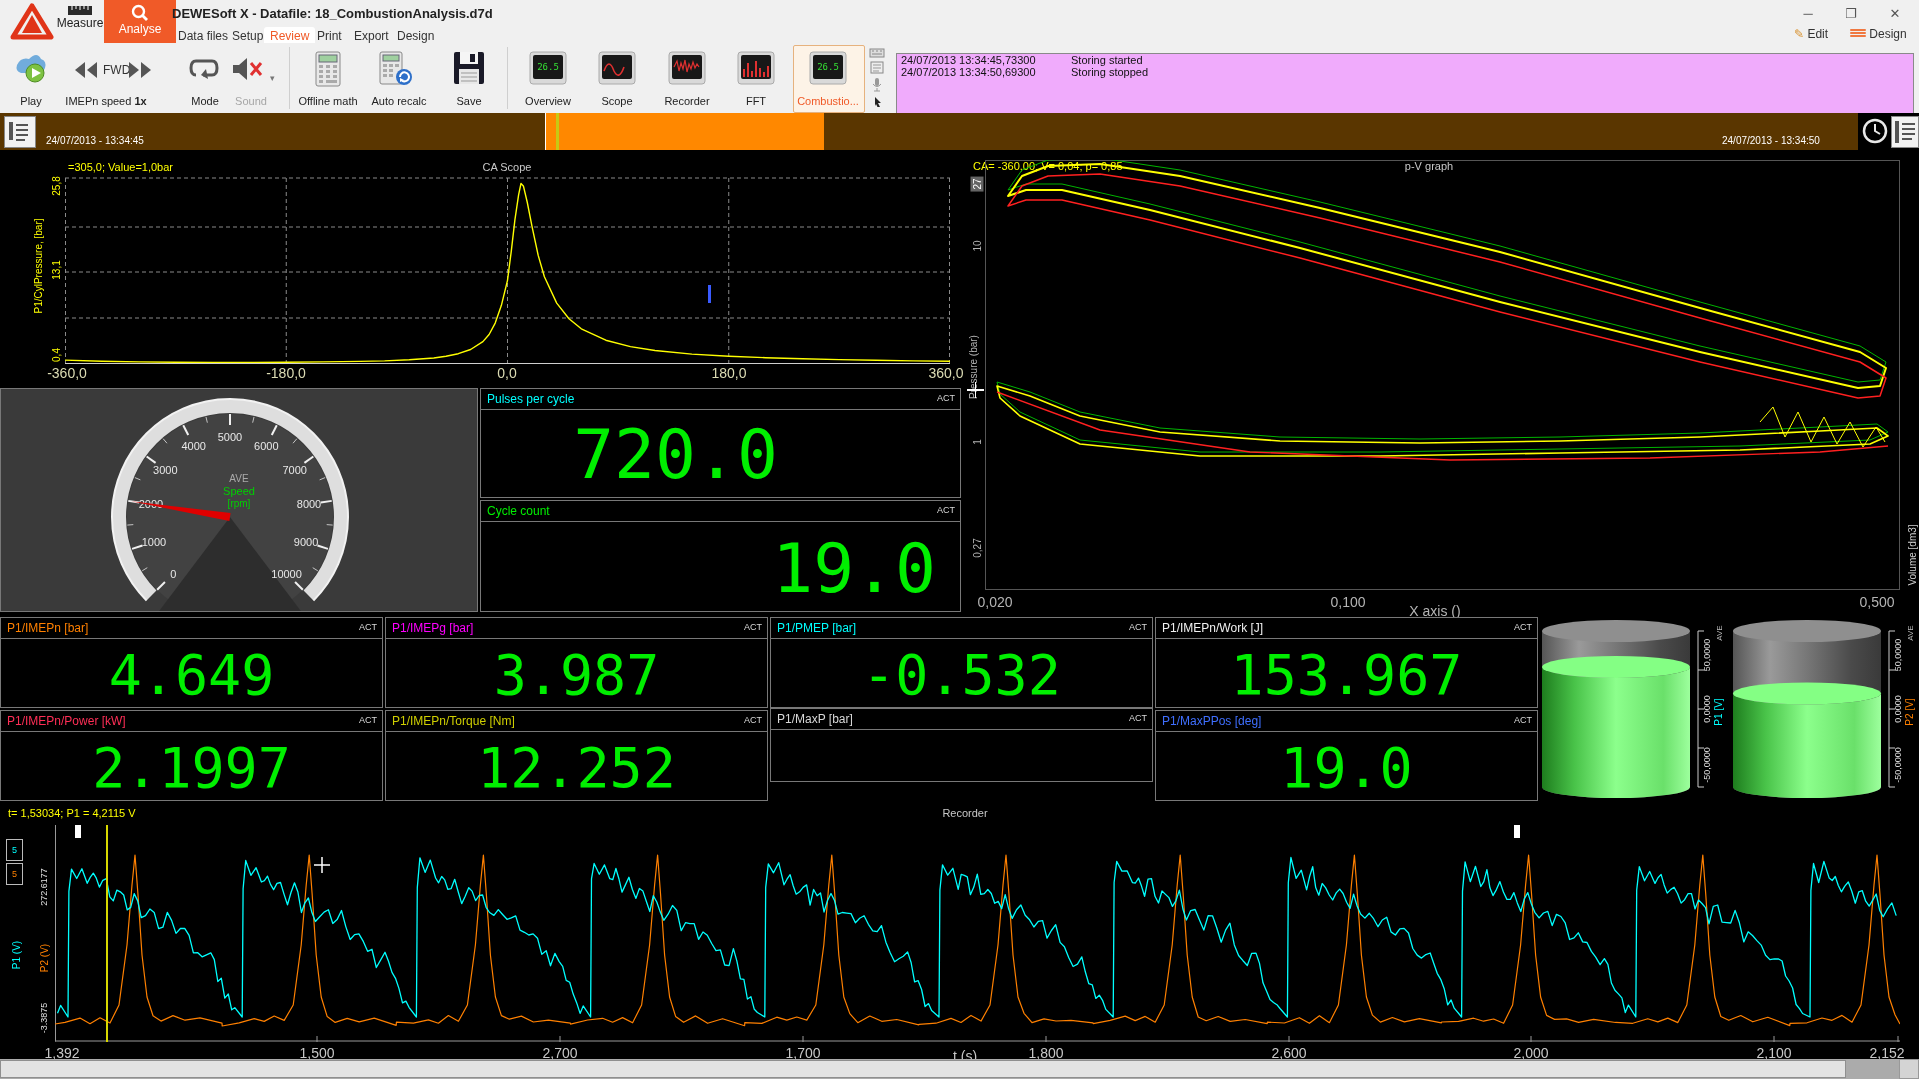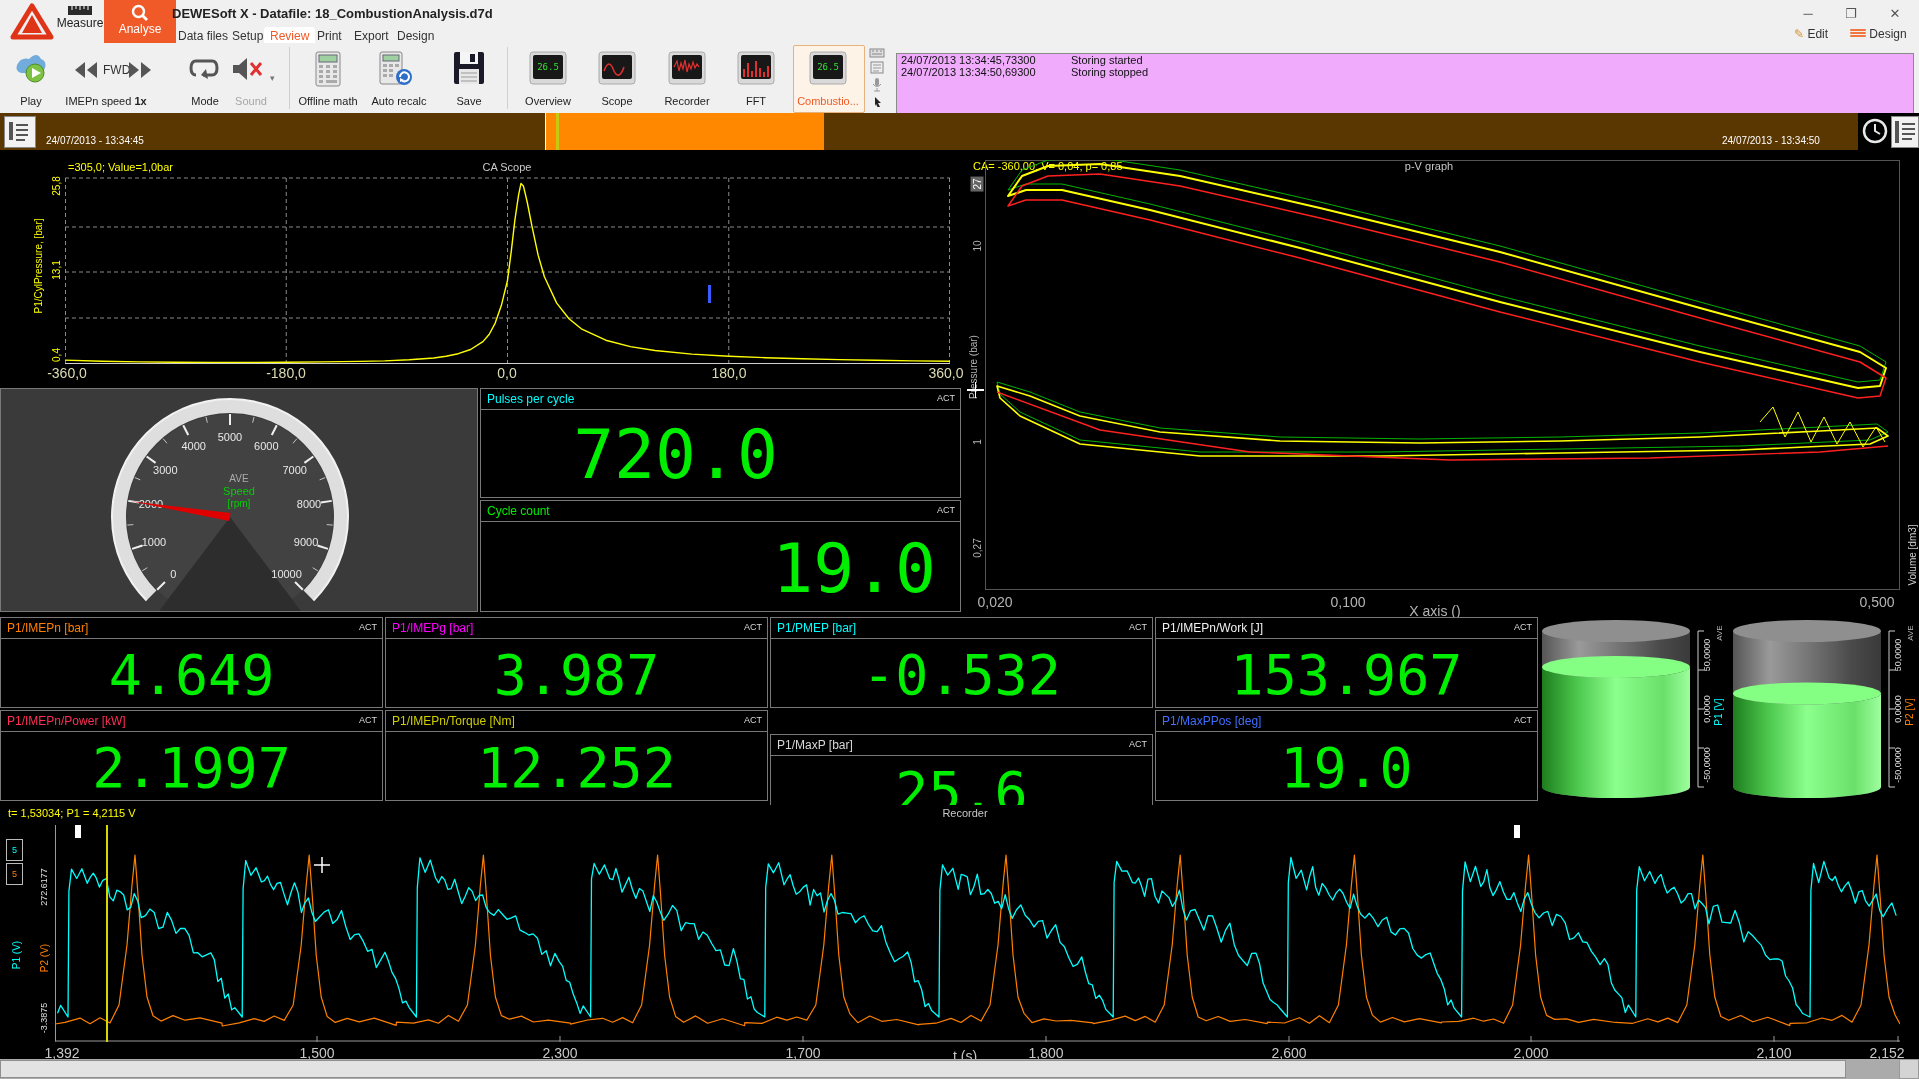--- a/index.html
+++ b/index.html
@@ -428,26 +428,25 @@
       </div>
       <div class="bigval" style="top:25px;font-size:55px">2.1997</div>
     </div>
     <div class="panel abs" style="left: 385px; top: 710px; width: 383px; height: 91px;">
       <div class="plabel-row">
       <span class="plabel" style="color:#cfcf00">P1/IMEPn/Torque [Nm]</span>
       <span class="pact">ACT</span>
       </div>
       <div class="bigval" style="top:25px;font-size:55px">12.252</div>
     </div>
-    <div class="panel abs" style="left: 770px; top: 734px; width: 383px; height: 74px;">
+    <div class="panel abs" style="left: 770px; top: 708px; width: 383px; height: 74px;">
       <div class="plabel-row">
       <span class="plabel" style="color:#d8d8d8">P1/MaxP [bar]</span>
       <span class="pact">ACT</span>
       </div>
-      <div class="bigval" style="top:25px;font-size:55px">25.6</div>
     </div>
     <div class="panel abs" style="left: 1155px; top: 710px; width: 383px; height: 91px;">
       <div class="plabel-row">
       <span class="plabel" style="color:#3f6fff">P1/MaxPPos [deg]</span>
       <span class="pact">ACT</span>
       </div>
       <div class="bigval" style="top:25px;font-size:55px">19.0</div>
     </div>
   </div>
 
@@ -544,21 +543,21 @@
       <polyline points="0.0,199.0 10.0,197.3 25.0,193.1 35.0,198.7 45.0,192.8 55.0,198.0 64.0,180.0 72.0,120.0 77.0,60.0 80.0,30.0 83.0,70.0 87.0,130.0 92.0,172.0 98.0,190.8 106.0,196.1 118.0,190.6 130.0,195.2 145.0,192.9 167.0,198.1 167.2,201.0 184.2,197.8 199.2,193.7 209.2,196.4 219.2,191.0 229.2,195.4 238.2,180.0 246.2,120.0 251.2,60.0 254.2,30.0 257.2,70.0 261.2,130.0 266.2,172.0 272.2,191.6 280.2,197.4 292.2,193.4 304.2,196.8 319.2,193.1 341.2,200.4 341.4,197.2 358.4,198.1 373.4,194.9 383.4,198.2 393.4,190.5 403.4,196.3 412.4,180.0 420.4,120.0 425.4,60.0 428.4,30.0 431.4,70.0 435.4,130.0 440.4,172.0 446.4,190.6 454.4,194.2 466.4,191.1 478.4,197.0 493.4,195.1 515.4,198.1 515.6,199.1 532.6,195.0 547.6,193.3 557.6,197.2 567.6,192.6 577.6,197.8 586.6,180.0 594.6,120.0 599.6,60.0 602.6,30.0 605.6,70.0 609.6,130.0 614.6,172.0 620.6,191.4 628.6,197.3 640.6,190.9 652.6,198.3 667.6,193.7 689.6,200.7 689.8,197.6 706.8,198.4 721.8,192.2 731.8,195.1 741.8,192.0 751.8,195.1 760.8,180.0 768.8,120.0 773.8,60.0 776.8,30.0 779.8,70.0 783.8,130.0 788.8,172.0 794.8,188.6 802.8,197.7 814.8,191.0 826.8,196.3 841.8,194.5 863.8,199.9 864.0,199.3 881.0,198.2 896.0,193.4 906.0,197.5 916.0,190.4 926.0,196.1 935.0,180.0 943.0,120.0 948.0,60.0 951.0,30.0 954.0,70.0 958.0,130.0 963.0,172.0 969.0,188.3 977.0,197.6 989.0,193.9 1001.0,196.0 1016.0,195.3 1038.0,197.9 1038.2,198.7 1055.2,195.3 1070.2,191.1 1080.2,195.6 1090.2,191.4 1100.2,197.2 1109.2,180.0 1117.2,120.0 1122.2,60.0 1125.2,30.0 1128.2,70.0 1132.2,130.0 1137.2,172.0 1143.2,192.0 1151.2,195.7 1163.2,191.5 1175.2,196.4 1190.2,194.5 1212.2,198.7 1212.4,197.1 1229.4,198.0 1244.4,192.7 1254.4,198.3 1264.4,190.7 1274.4,197.7 1283.4,180.0 1291.4,120.0 1296.4,60.0 1299.4,30.0 1302.4,70.0 1306.4,130.0 1311.4,172.0 1317.4,190.1 1325.4,197.1 1337.4,192.5 1349.4,196.9 1364.4,193.7 1386.4,197.9 1386.6,197.0 1403.6,196.3 1418.6,193.2 1428.6,196.2 1438.6,194.0 1448.6,198.3 1457.6,180.0 1465.6,120.0 1470.6,60.0 1473.6,30.0 1476.6,70.0 1480.6,130.0 1485.6,172.0 1491.6,190.4 1499.6,194.4 1511.6,193.8 1523.6,197.3 1538.6,194.4 1560.6,197.5 1560.8,197.4 1577.8,198.3 1592.8,193.7 1602.8,196.9 1612.8,193.1 1622.8,197.6 1631.8,180.0 1639.8,120.0 1644.8,60.0 1647.8,30.0 1650.8,70.0 1654.8,130.0 1659.8,172.0 1665.8,191.5 1673.8,195.3 1685.8,190.5 1697.8,196.8 1712.8,192.3 1734.8,200.6 1735.0,198.4 1752.0,197.8 1767.0,193.0 1777.0,195.3 1787.0,190.4 1797.0,197.2 1806.0,180.0 1814.0,120.0 1819.0,60.0 1822.0,30.0 1825.0,70.0 1829.0,130.0 1834.0,172.0 1840.0,189.8 1845.0,199.0" fill="none" stroke="#ff8000" stroke-width="1.2" stroke-linejoin="round"></polyline>
       <polyline points="2.5,188.3 5.6,180.4 13.0,192.0 13.9,66.3 16.5,44.1 21.7,53.5 26.9,43.7 32.2,58.3 35.2,52.4 38.3,48.2 41.3,53.2 44.4,62.1 47.8,55.3 51.3,53.6 54.8,71.9 58.3,75.9 61.8,65.2 65.3,66.8 68.7,70.0 72.2,84.9 75.7,82.4 79.2,68.6 82.7,75.9 86.2,92.6 90.5,90.7 94.9,84.0 99.2,87.4 103.6,103.7 107.9,102.2 112.3,87.4 116.6,95.4 121.0,108.4 125.4,103.5 129.7,103.3 134.1,110.4 138.4,127.8 142.8,127.7 147.1,131.8 151.5,129.8 155.8,127.8 159.3,134.6 162.8,156.5 166.3,153.1 169.8,173.2 173.3,169.0 176.7,184.8 179.8,182.7 187.2,192.0 188.1,63.9 190.7,35.5 195.9,50.3 201.1,42.7 206.4,57.0 209.4,55.7 212.5,51.1 215.5,59.4 218.6,64.7 222.0,58.4 225.5,57.5 229.0,69.1 232.5,79.8 236.0,67.5 239.5,57.8 242.9,67.0 246.4,87.5 249.9,77.8 253.4,73.0 256.9,87.6 260.4,96.5 264.7,91.7 269.1,87.1 273.4,84.7 277.8,98.5 282.1,94.6 286.5,85.5 290.8,101.6 295.2,114.5 299.6,109.6 303.9,108.8 308.3,116.4 312.6,126.3 317.0,124.3 321.3,142.5 325.7,134.9 330.0,127.3 333.5,136.3 337.0,147.4 340.5,153.3 344.0,163.6 347.5,177.9 350.9,176.1 354.0,182.3 361.4,192.0 362.3,62.6 364.9,32.8 370.1,47.4 375.3,35.1 380.6,53.0 383.6,57.8 386.7,51.5 389.7,54.9 392.8,64.3 396.2,63.6 399.7,54.3 403.2,66.8 406.7,78.6 410.2,71.3 413.7,62.7 417.1,66.1 420.6,75.6 424.1,70.5 427.6,70.0 431.1,82.3 434.6,87.5 438.9,90.4 443.3,84.6 447.6,89.5 452.0,94.3 456.3,92.9 460.7,90.9 465.0,105.1 469.4,107.3 473.8,110.0 478.1,108.9 482.5,113.2 486.8,129.3 491.2,125.7 495.5,140.8 499.9,128.4 504.2,136.6 507.7,141.3 511.2,155.4 514.7,157.3 518.2,169.1 521.7,177.9 525.1,188.4 528.2,180.9 535.6,192.0 536.5,53.9 539.1,38.5 544.3,49.2 549.5,39.9 554.8,53.7 557.8,54.7 560.9,43.5 563.9,53.7 567.0,67.1 570.4,59.9 573.9,52.3 577.4,64.5 580.9,73.4 584.4,63.5 587.9,66.1 591.3,76.2 594.8,86.5 598.3,70.7 601.8,77.0 605.3,87.1 608.8,95.3 613.1,89.2 617.5,80.5 621.8,85.4 626.2,105.7 630.5,97.7 634.9,98.6 639.2,98.6 643.6,114.3 648.0,107.0 652.3,110.2 656.7,118.5 661.0,125.6 665.4,124.9 669.7,140.0 674.1,140.6 678.4,123.6 681.9,136.2 685.4,153.9 688.9,154.3 692.4,174.0 695.9,171.7 699.3,184.3 702.4,187.5 709.8,192.0 710.7,62.4 713.3,38.9 718.5,47.8 723.7,37.7 729.0,59.8 732.0,54.2 735.1,49.7 738.1,60.5 741.2,69.2 744.6,66.8 748.1,62.4 751.6,59.9 755.1,80.1 758.6,64.5 762.1,70.8 765.5,67.9 769.0,87.0 772.5,75.5 776.0,68.5 779.5,75.4 783.0,89.2 787.3,87.5 791.7,88.1 796.0,88.6 800.4,97.8 804.7,93.3 809.1,90.8 813.4,99.3 817.8,105.8 822.2,106.7 826.5,100.6 830.9,117.2 835.2,127.7 839.6,136.7 843.9,133.8 848.3,131.2 852.6,126.9 856.1,137.5 859.6,156.8 863.1,155.6 866.6,164.5 870.1,181.5 873.5,178.6 876.6,185.4 884.0,192.0 884.9,65.1 887.5,39.8 892.7,50.1 897.9,43.3 903.2,64.3 906.2,49.4 909.3,50.4 912.3,51.8 915.4,69.7 918.8,62.1 922.3,49.2 925.8,69.4 929.3,68.6 932.8,64.5 936.3,68.5 939.7,78.3 943.2,76.4 946.7,83.7 950.2,69.7 953.7,84.1 957.2,93.4 961.5,84.8 965.9,80.0 970.2,90.3 974.6,94.8 978.9,102.0 983.3,96.3 987.6,95.6 992.0,113.1 996.4,105.5 1000.7,99.7 1005.1,117.4 1009.4,121.7 1013.8,132.8 1018.1,141.5 1022.5,139.1 1026.8,131.9 1030.3,146.8 1033.8,158.7 1037.3,159.9 1040.8,173.4 1044.3,170.2 1047.7,175.7 1050.8,184.4 1058.2,192.0 1059.1,57.5 1061.7,36.4 1066.9,46.1 1072.1,45.8 1077.4,57.6 1080.4,58.0 1083.5,53.1 1086.5,61.1 1089.6,71.3 1093.0,54.2 1096.5,53.7 1100.0,71.3 1103.5,78.0 1107.0,66.0 1110.5,69.4 1113.9,72.6 1117.4,81.4 1120.9,75.8 1124.4,65.1 1127.9,84.0 1131.4,95.0 1135.7,85.6 1140.1,84.5 1144.4,94.7 1148.8,105.1 1153.1,90.7 1157.5,90.8 1161.8,103.0 1166.2,117.2 1170.6,105.1 1174.9,98.2 1179.3,119.9 1183.6,130.5 1188.0,135.7 1192.3,140.5 1196.7,128.3 1201.0,128.1 1204.5,138.4 1208.0,157.8 1211.5,166.0 1215.0,174.5 1218.5,177.5 1221.9,179.7 1225.0,183.5 1232.4,192.0 1233.3,57.8 1235.9,32.5 1241.1,53.4 1246.3,45.2 1251.6,64.9 1254.6,51.5 1257.7,41.7 1260.7,62.6 1263.8,70.2 1267.2,58.5 1270.7,62.9 1274.2,70.0 1277.7,75.0 1281.2,67.9 1284.7,64.1 1288.1,68.5 1291.6,77.3 1295.1,83.4 1298.6,69.1 1302.1,81.0 1305.6,89.0 1309.9,93.1 1314.3,88.3 1318.6,93.7 1323.0,101.7 1327.3,95.0 1331.7,92.3 1336.0,106.9 1340.4,110.0 1344.8,103.9 1349.1,103.4 1353.5,108.0 1357.8,123.5 1362.2,130.1 1366.5,133.1 1370.9,129.6 1375.2,128.0 1378.7,138.2 1382.2,148.3 1385.7,154.3 1389.2,163.7 1392.7,179.8 1396.1,175.0 1399.2,183.2 1406.6,192.0 1407.5,66.1 1410.1,36.9 1415.3,56.7 1420.5,41.3 1425.8,61.5 1428.8,56.6 1431.9,44.6 1434.9,62.8 1438.0,70.6 1441.4,64.6 1444.9,56.6 1448.4,67.0 1451.9,74.4 1455.4,74.4 1458.9,67.6 1462.3,77.9 1465.8,86.5 1469.3,73.9 1472.8,67.6 1476.3,78.8 1479.8,87.3 1484.1,92.9 1488.5,88.0 1492.8,86.4 1497.2,100.6 1501.5,89.3 1505.9,91.5 1510.2,97.8 1514.6,114.5 1519.0,112.9 1523.3,107.8 1527.7,116.9 1532.0,117.5 1536.4,126.4 1540.7,132.1 1545.1,139.7 1549.4,133.6 1552.9,139.4 1556.4,158.0 1559.9,165.2 1563.4,168.9 1566.9,172.9 1570.3,187.6 1573.4,180.1 1580.8,192.0 1581.7,65.1 1584.3,41.6 1589.5,55.8 1594.7,46.5 1600.0,58.4 1603.0,52.7 1606.1,49.4 1609.1,59.9 1612.2,68.1 1615.6,64.6 1619.1,62.3 1622.6,68.8 1626.1,78.1 1629.6,74.7 1633.1,68.7 1636.5,68.7 1640.0,83.9 1643.5,75.0 1647.0,78.5 1650.5,82.7 1654.0,98.9 1658.3,81.3 1662.7,80.0 1667.0,97.2 1671.4,97.6 1675.7,98.0 1680.1,85.4 1684.4,97.8 1688.8,116.9 1693.2,106.8 1697.5,110.5 1701.9,115.6 1706.2,120.1 1710.6,130.3 1714.9,134.6 1719.3,133.9 1723.6,134.0 1727.1,136.0 1730.6,151.0 1734.1,156.0 1737.6,163.0 1741.1,179.5 1744.5,183.7 1747.6,188.5 1755.0,192.0 1755.9,65.4 1758.5,38.5 1763.7,57.5 1768.9,36.4 1774.2,53.1 1777.2,55.5 1780.3,51.5 1783.3,60.5 1786.4,66.8 1789.8,61.1 1793.3,57.0 1796.8,66.2 1800.3,78.2 1803.8,66.8 1807.3,65.7 1810.7,76.2 1814.2,81.1 1817.7,75.1 1821.2,69.0 1824.7,85.4 1828.2,91.7 1832.5,83.9 1836.9,77.9 1841.2,90.6" fill="none" stroke="#00ffff" stroke-width="1.3" stroke-linejoin="round"></polyline>
       <rect x="20" y="0" width="6" height="13" fill="#fff"></rect>
       <rect x="1459" y="0" width="6" height="13" fill="#fff"></rect>
       <line x1="52" y1="0" x2="52" y2="217" stroke="#d8d800" stroke-width="2"></line>
       <line x1="259" y1="40" x2="275" y2="40" stroke="#fff" stroke-width="1.5"></line>
       <line x1="267" y1="32" x2="267" y2="48" stroke="#fff" stroke-width="1.5"></line>
     </svg>
   <div class="xtick abs" style="left:62px;top:240px;color:#c8c8c8">1,392</div>
   <div class="xtick abs" style="left:317px;top:240px;color:#c8c8c8">1,500</div>
-  <div class="xtick abs" style="left:560px;top:240px;color:#c8c8c8">2,300</div>
+  <div class="xtick abs" style="left:560px;top:240px;color:#c8c8c8">2,700</div>
   <div class="xtick abs" style="left:803px;top:240px;color:#c8c8c8">1,700</div>
   <div class="xtick abs" style="left:1046px;top:240px;color:#c8c8c8">1,800</div>
   <div class="xtick abs" style="left:1289px;top:240px;color:#c8c8c8">2,600</div>
   <div class="xtick abs" style="left:1531px;top:240px;color:#c8c8c8">2,000</div>
   <div class="xtick abs" style="left:1774px;top:240px;color:#c8c8c8">2,100</div>
   <div class="xtick abs" style="left:1887px;top:240px;color:#c8c8c8">2,152</div>
   <div class="xtick abs" style="left:965px;top:243px;color:#c8c8c8">t (s)</div>
 </div>
 
 <div id="scroll" class="abs">

